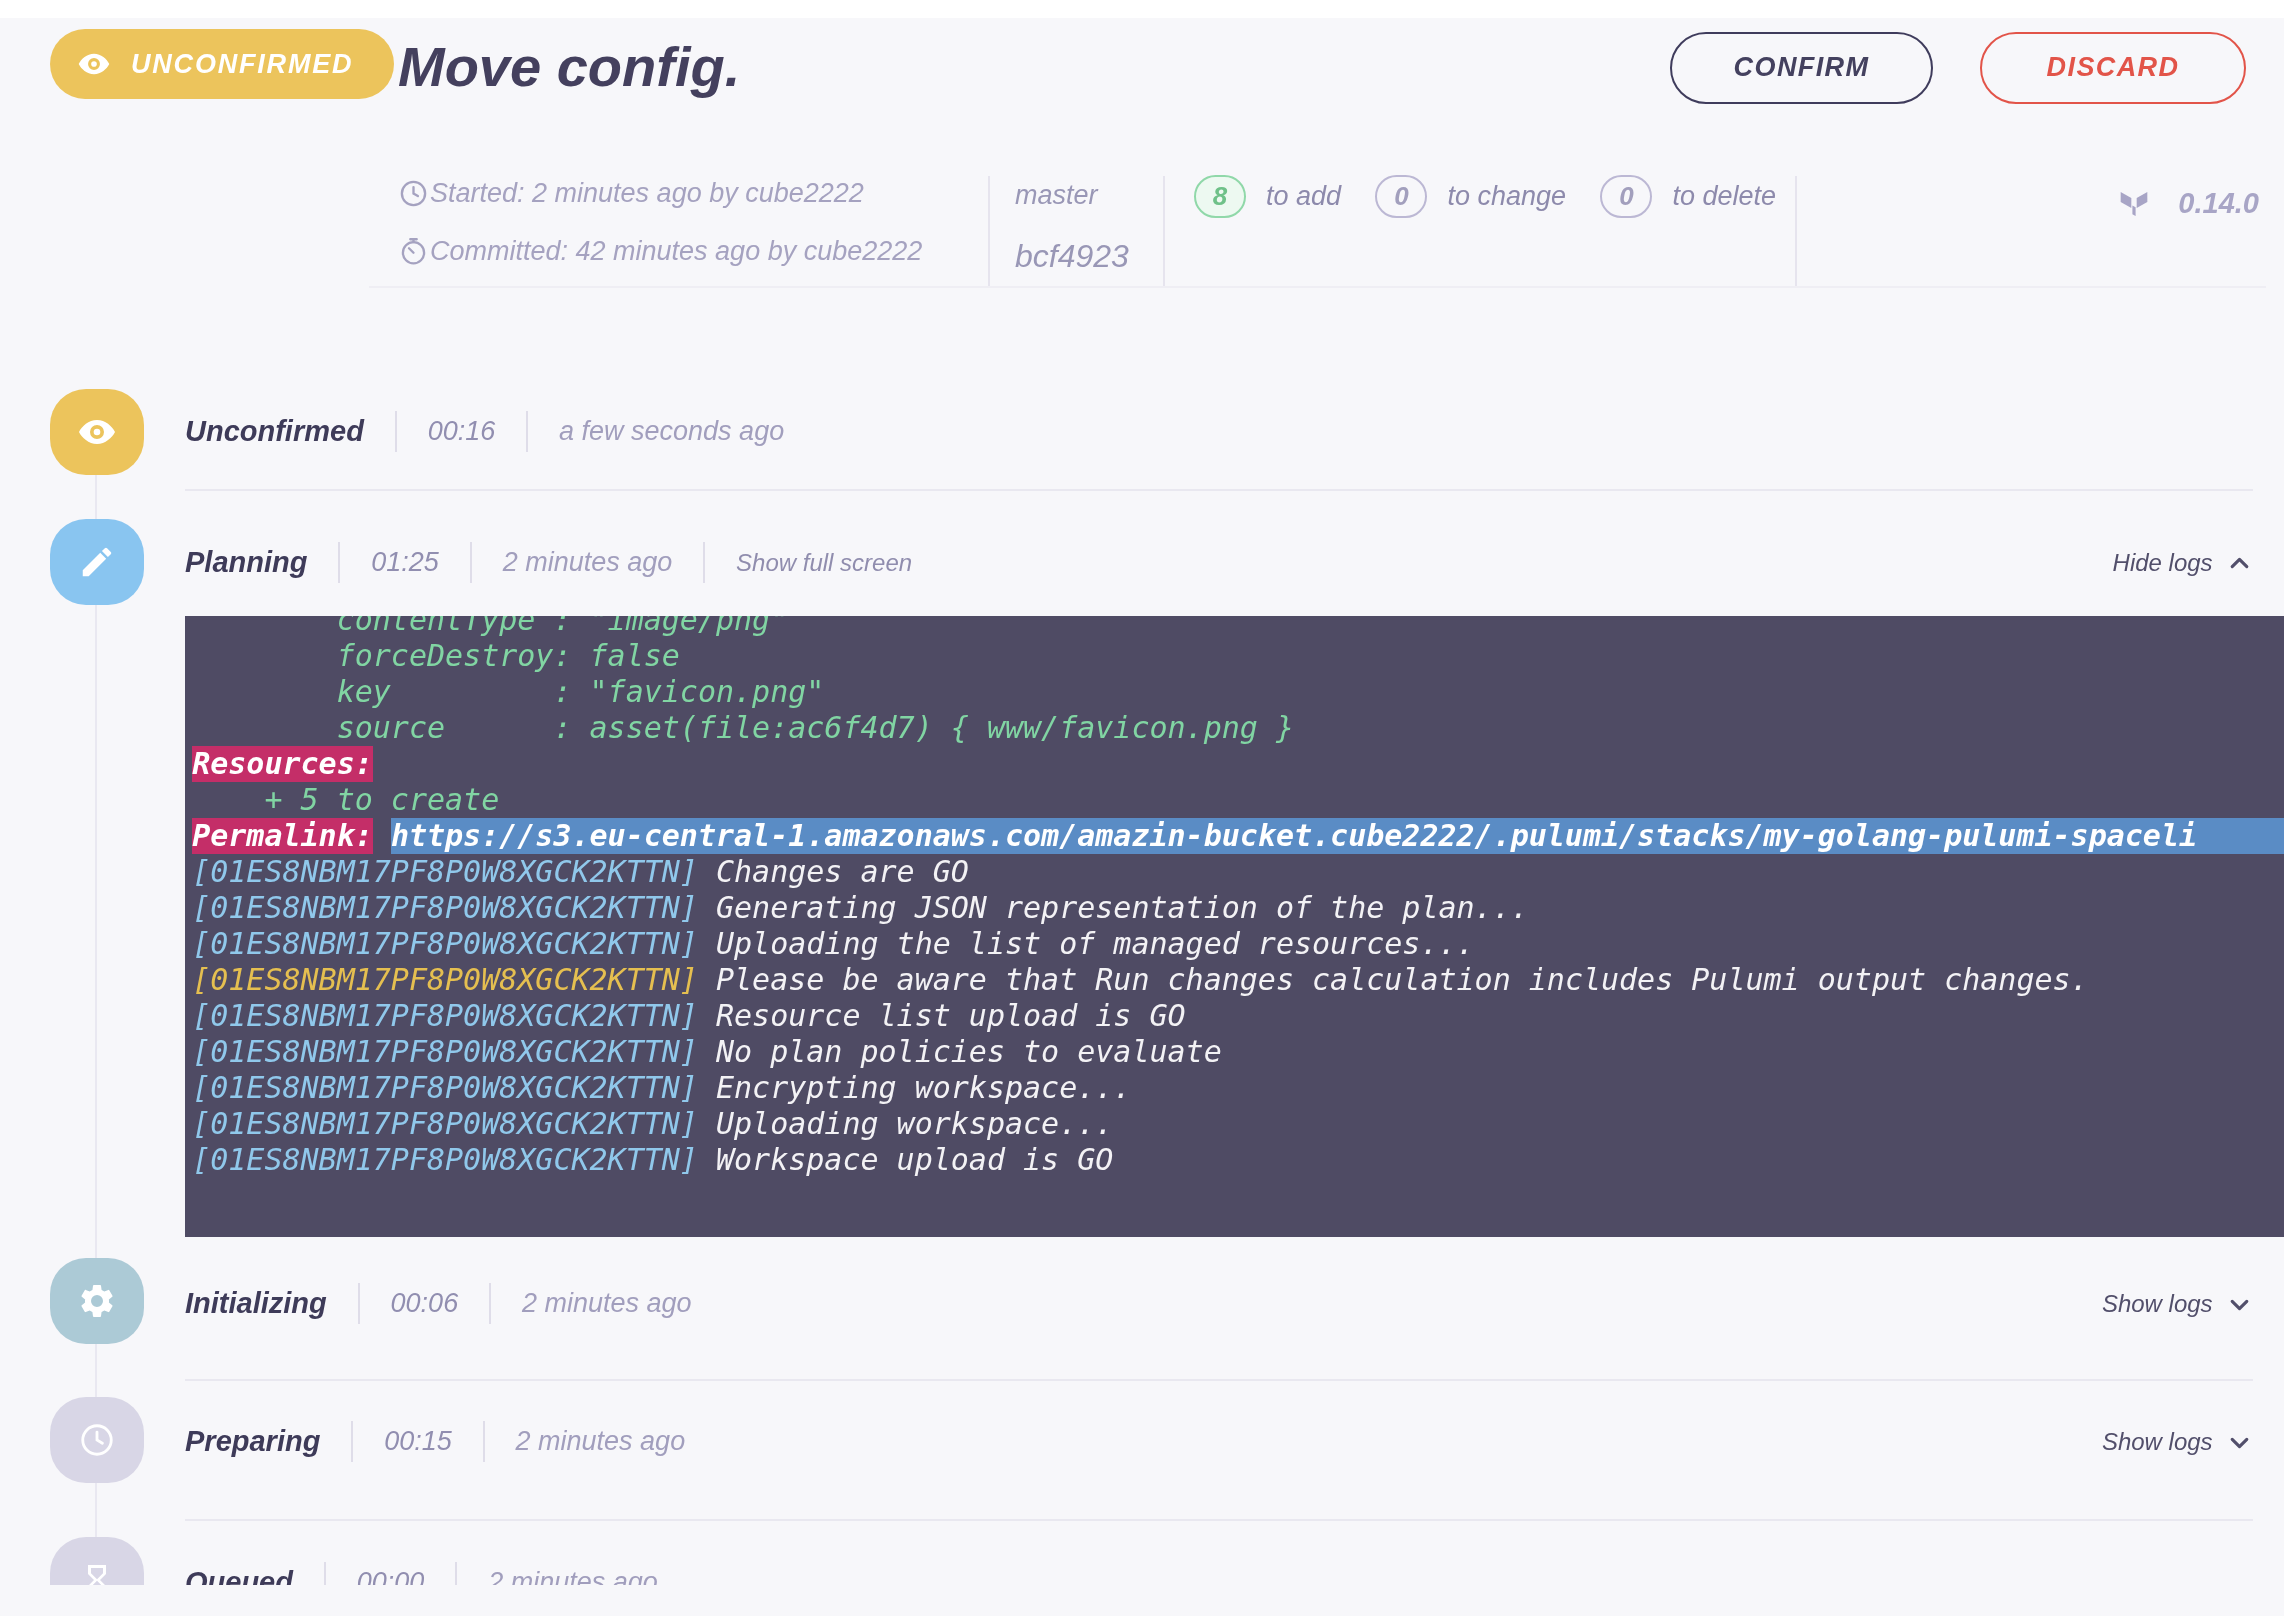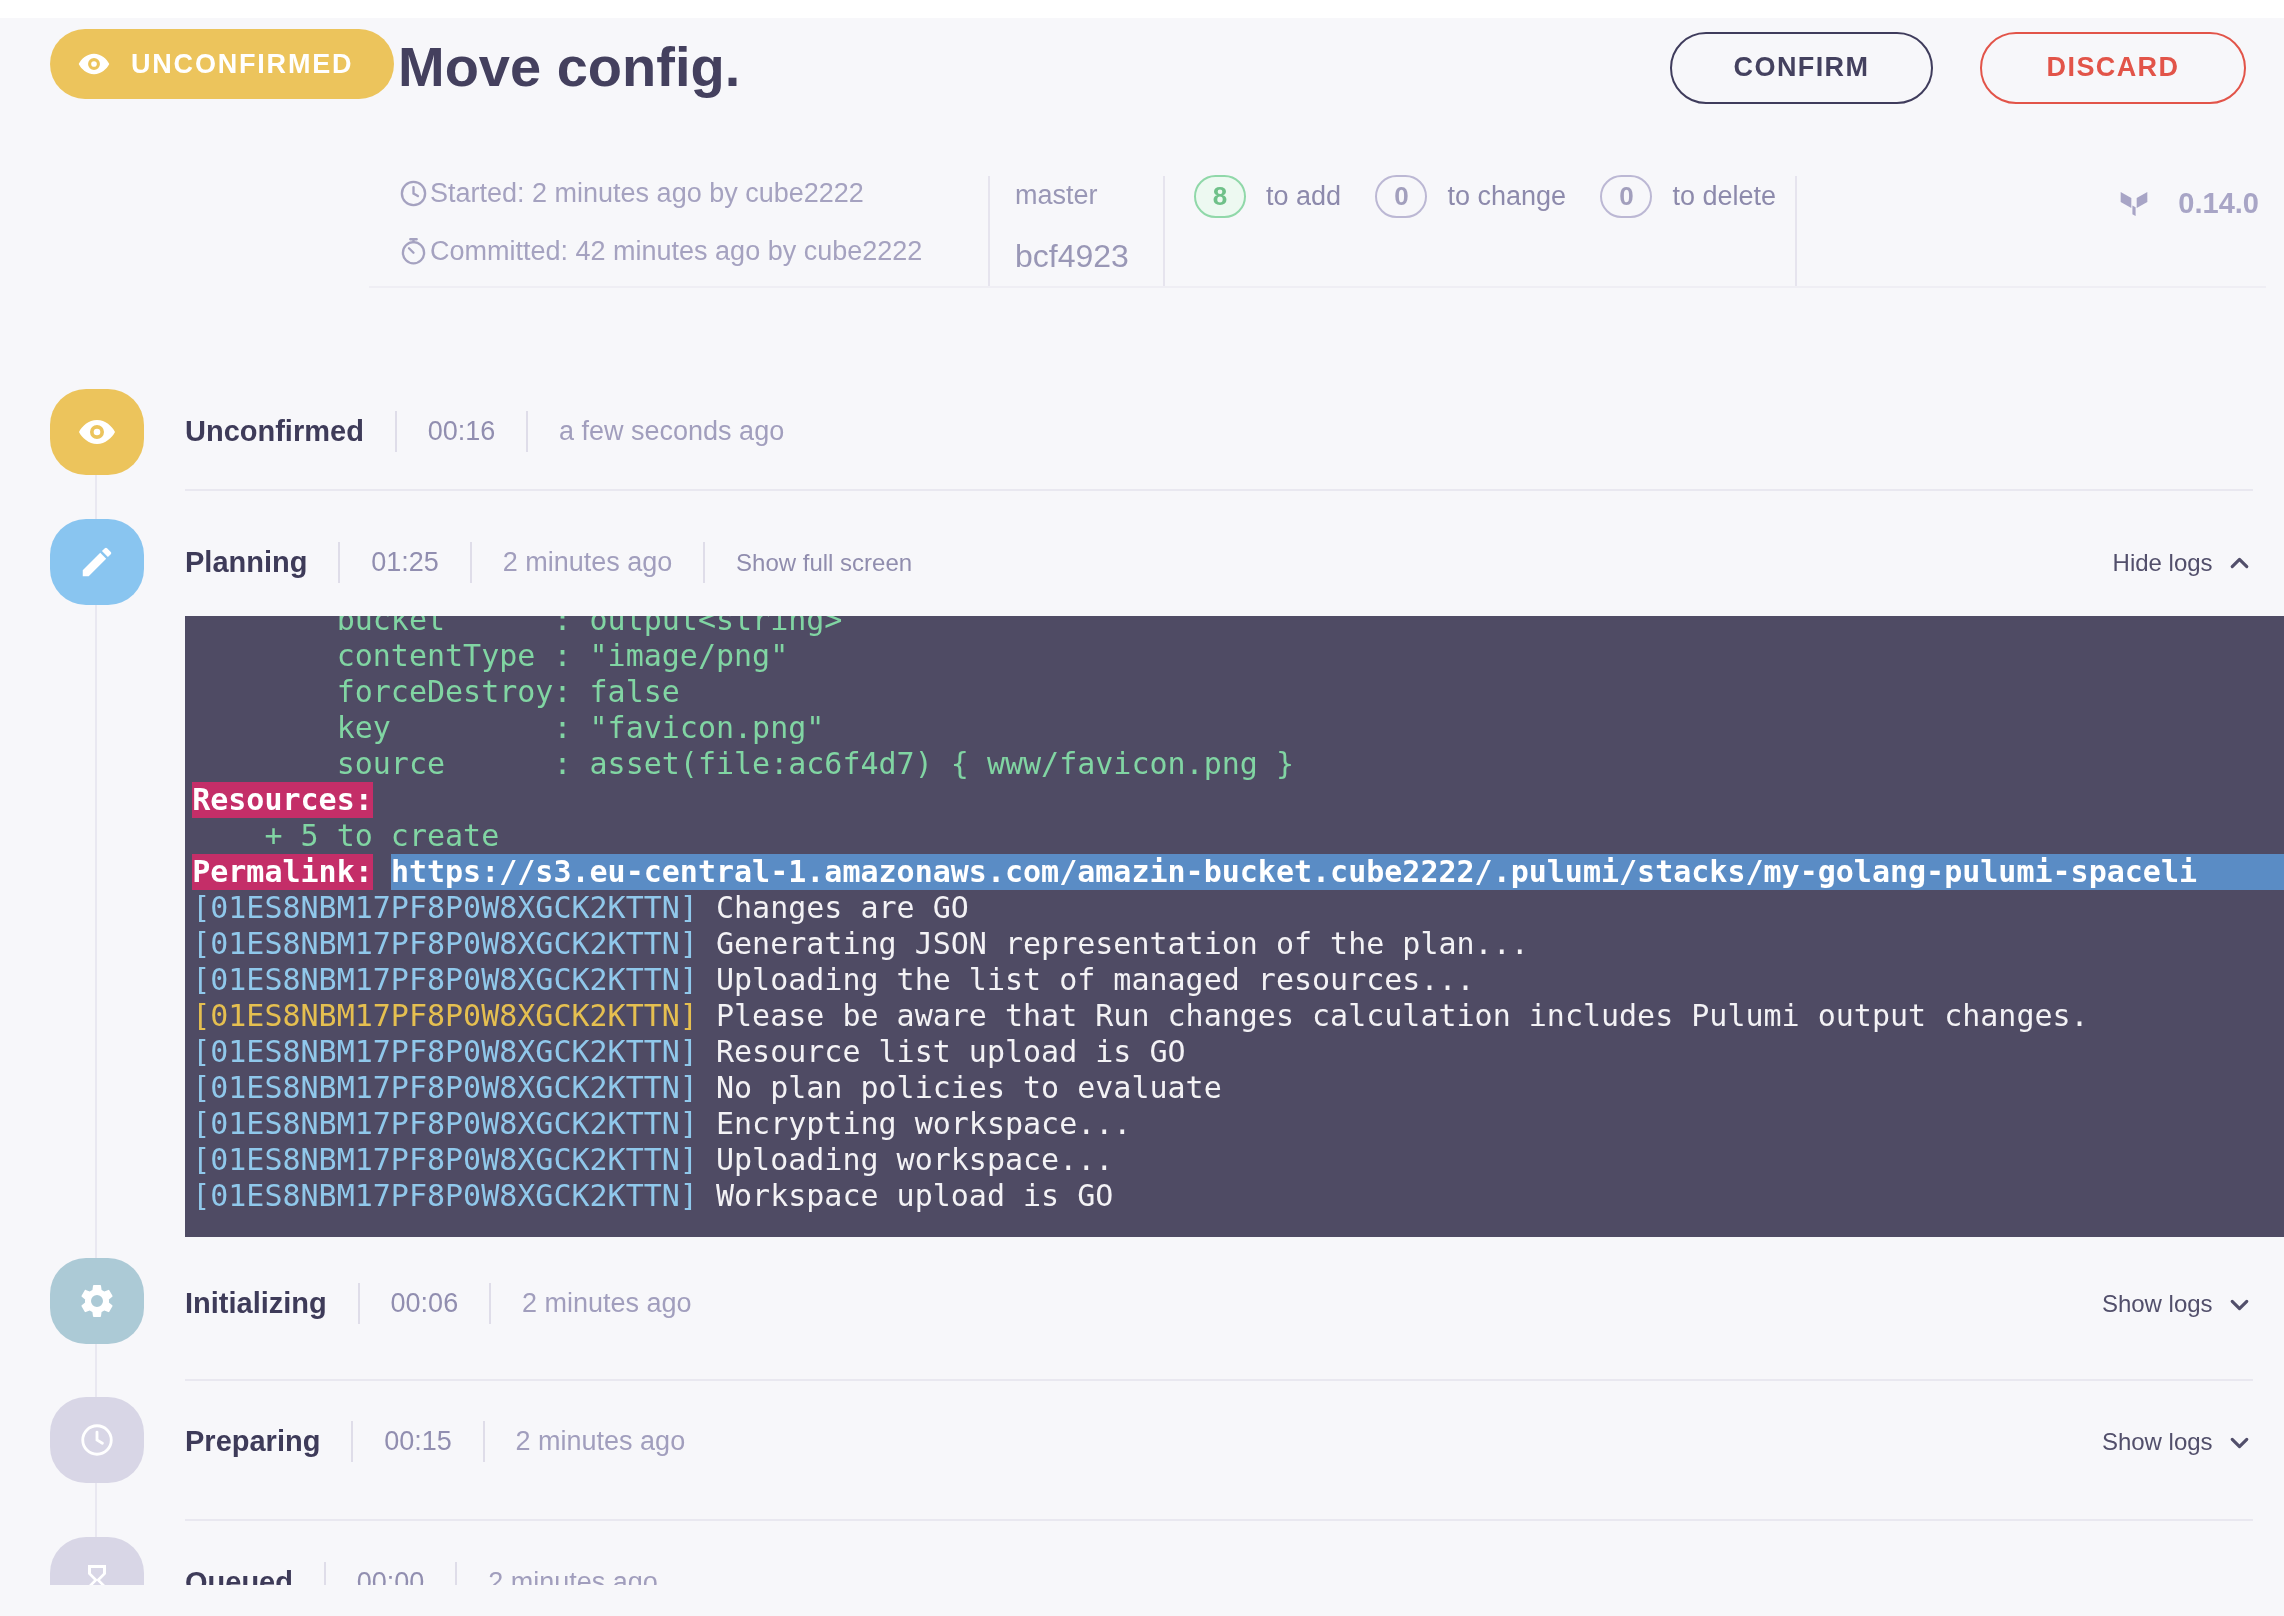--- a/index.html
+++ b/index.html
@@ -1,17 +1,17 @@
 <!DOCTYPE html>
 <html style="font-size:14.4px"><head>
 <meta charset="utf-8">
 <style>
   html,body{margin:0;padding:0;background:#f7f7fa;}
   .app{position:relative;width:2284px;height:1585px;background:#f7f7fa;overflow:hidden;
-       font-family:"Liberation Sans", sans-serif;}
+       font-family:"Liberation Sans", sans-serif;font-style:italic;}
   .topstrip{position:absolute;left:0;top:0;width:2284px;height:18px;background:#ffffff;}
 
   
   .badge{position:absolute;left:50px;top:29px;height:70px;border-radius:36px;
          background:#ecc45c;display:flex;align-items:center;gap:20px;padding:0 41px 0 27px;}
   .badge .txt{color:#fff;font-weight:bold;font-size:27px;letter-spacing:1.8px;}
   .page-title{position:absolute;left:398px;top:34px;font-size:56px;font-weight:bold;color:#44405e;}
   .btn{position:absolute;top:31.5px;height:72px;border-radius:38px;background:transparent;
        display:flex;align-items:center;justify-content:center;
        font-weight:bold;font-size:27px;letter-spacing:1.4px;cursor:pointer;box-sizing:border-box;}
@@ -169,21 +169,20 @@
   <div class="logs-toggle" style="right:32px;top:549px;">
     <span>Hide logs</span>
     <span>
       <svg width="25" height="25" viewBox="0 0 24 24" fill="none" stroke="#524f6b" stroke-width="3" stroke-linecap="round" stroke-linejoin="round">
           <path d="M5 15l7-7 7 7"></path>
         </svg>
     </span>
   </div>
 
   <div class="console">
-      <div class="cline"><span class="cg">        bucket      : output&lt;string&gt;</span></div>
       <div class="cline"><span class="cg">        contentType : "image/png"</span></div>
       <div class="cline"><span class="cg">        forceDestroy: false</span></div>
       <div class="cline"><span class="cg">        key         : "favicon.png"</span></div>
       <div class="cline"><span class="cg">        source      : asset(file:ac6f4d7) { www/favicon.png }</span></div>
       <div class="cline"><span class="chp">Resources:</span></div>
       <div class="cline"><span class="cg">    + 5 to create</span></div>
       <div class="cline"><span class="chp">Permalink:</span><span class="cp"> </span><span class="chb cfill">https://s3.eu-central-1.amazonaws.com/amazin-bucket.cube2222/.pulumi/stacks/my-golang-pulumi-spaceli</span></div>
       <div class="cline"><span class="cid">[01ES8NBM17PF8P0W8XGCK2KTTN]</span><span class="cw"> Changes are GO</span></div>
       <div class="cline"><span class="cid">[01ES8NBM17PF8P0W8XGCK2KTTN]</span><span class="cw"> Generating JSON representation of the plan...</span></div>
       <div class="cline"><span class="cid">[01ES8NBM17PF8P0W8XGCK2KTTN]</span><span class="cw"> Uploading the list of managed resources...</span></div>

